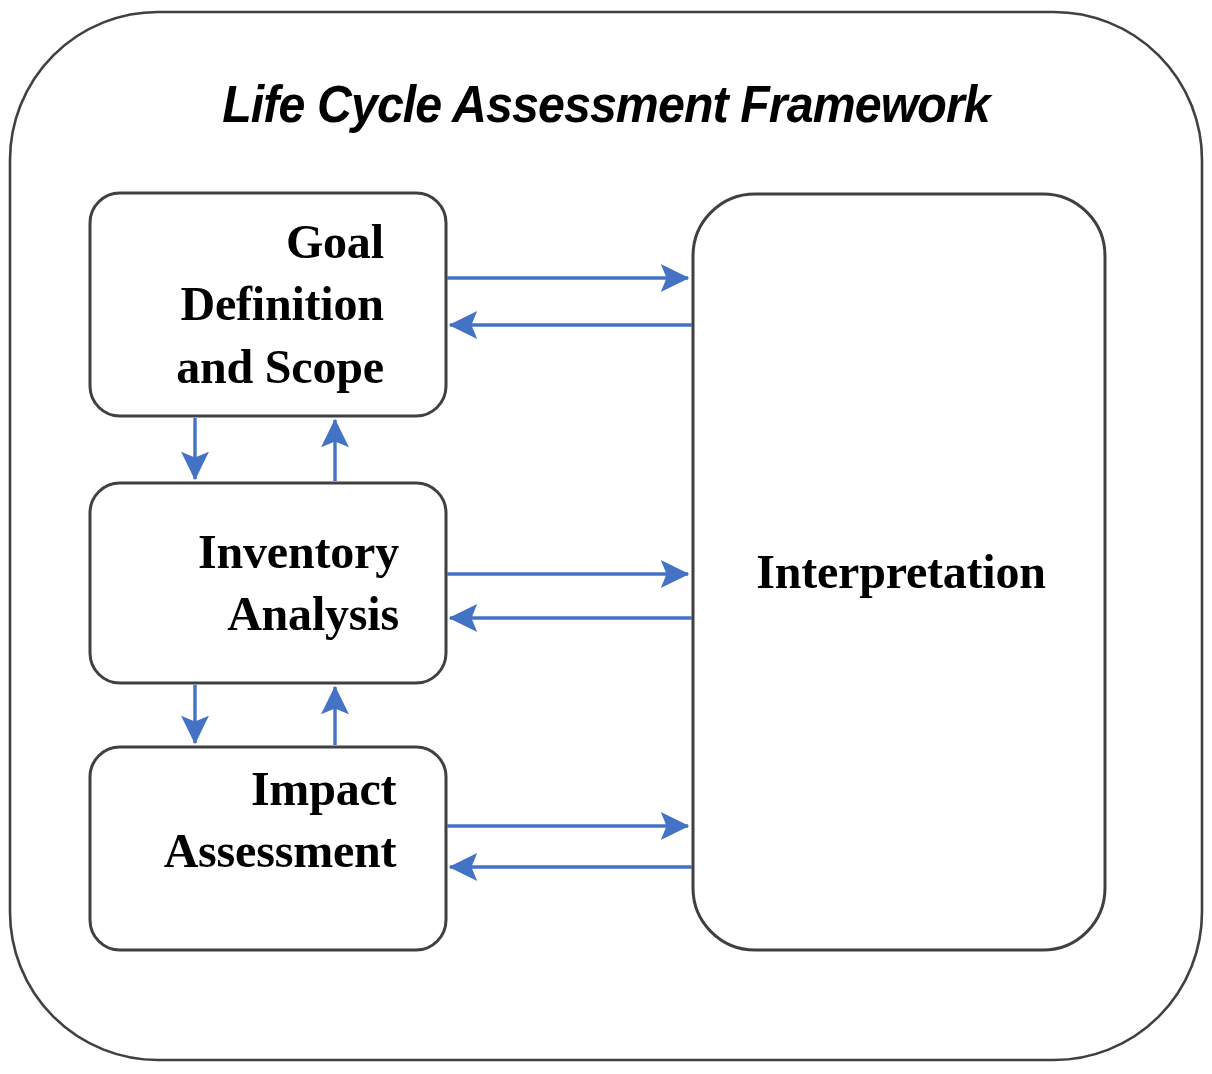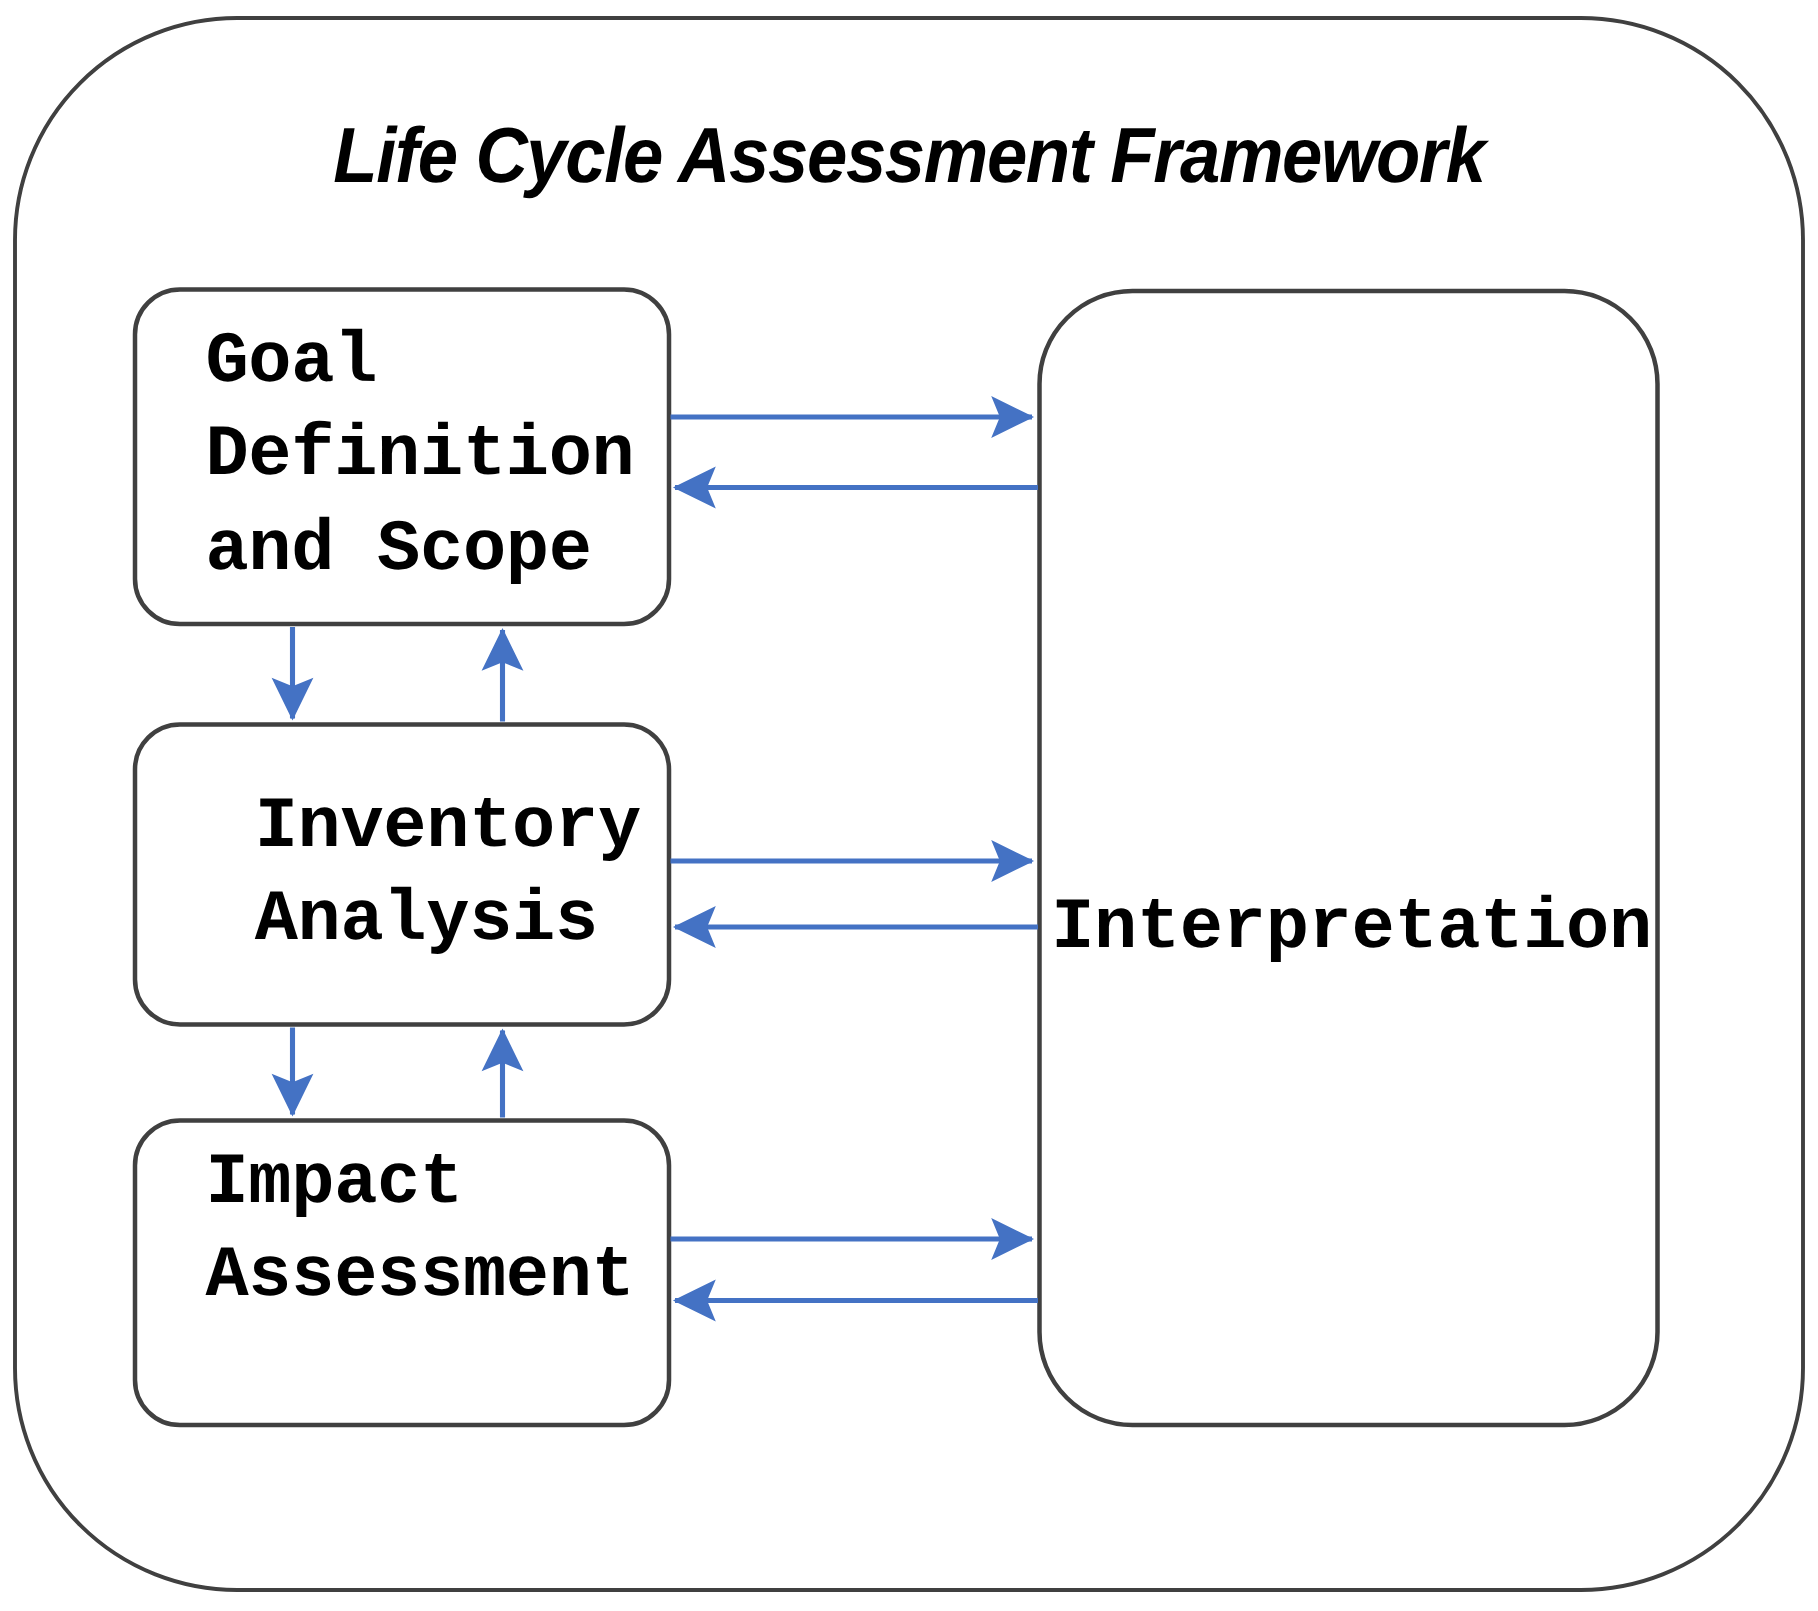--- a/index.html
+++ b/index.html
@@ -21,22 +21,22 @@
     left: 0;
     top: 0;
     width: 1212px;
     height: 1074px;
   }
   .node-label {
     position: absolute;
     display: flex;
     align-items: center;
     justify-content: center;
-    text-align: left;
-    font-family: Liberation Mono, monospace;
+    text-align: right;
+    font-family: Liberation Serif, serif;
     font-weight: bold;
     color: #000000;
     white-space: pre-line;
     line-height: 1.30;
     letter-spacing: -0.2px;
     pointer-events: none;
     padding-left: 12px;
   }
   .title-label {
     position: absolute;
@@ -49,21 +49,21 @@
     font-style: italic;
     font-size: 52px;
     letter-spacing: -1px;
     color: #000000;
     transform: scaleX(0.93);
     transform-origin: center top;
   }
   #goal-label   { left: 90px;  top: 193px; width: 356px; height: 223px; font-size: 48px; }
   #inventory-label { left: 90px; top: 483px; width: 393px; height: 200px; font-size: 48px; }
   #impact-label { left: 90px;  top: 747px; width: 356px; height: 146px; font-size: 48px; }
-  #interpretation-label { left: 693px; top: 194px; width: 392px; height: 756px; font-size: 48px; margin-top: 47px; }
+  #interpretation-label { left: 693px; top: 194px; width: 392px; height: 756px; font-size: 48px; }
 </style>
 </head>
 <body>
 
 <div id="canvas">
 
   <svg id="diagram-svg" viewBox="0 0 1212 1074" xmlns="http://www.w3.org/2000/svg">
     <defs>
       <marker id="arrowhead-blue" markerWidth="9" markerHeight="9" refX="8.2" refY="4.5" orient="auto" markerUnits="strokeWidth">
         <path d="M 0.2 0.4 L 8.6 4.5 L 0.2 8.6 L 1.9 4.5 Z" fill="#4472C4"></path>

